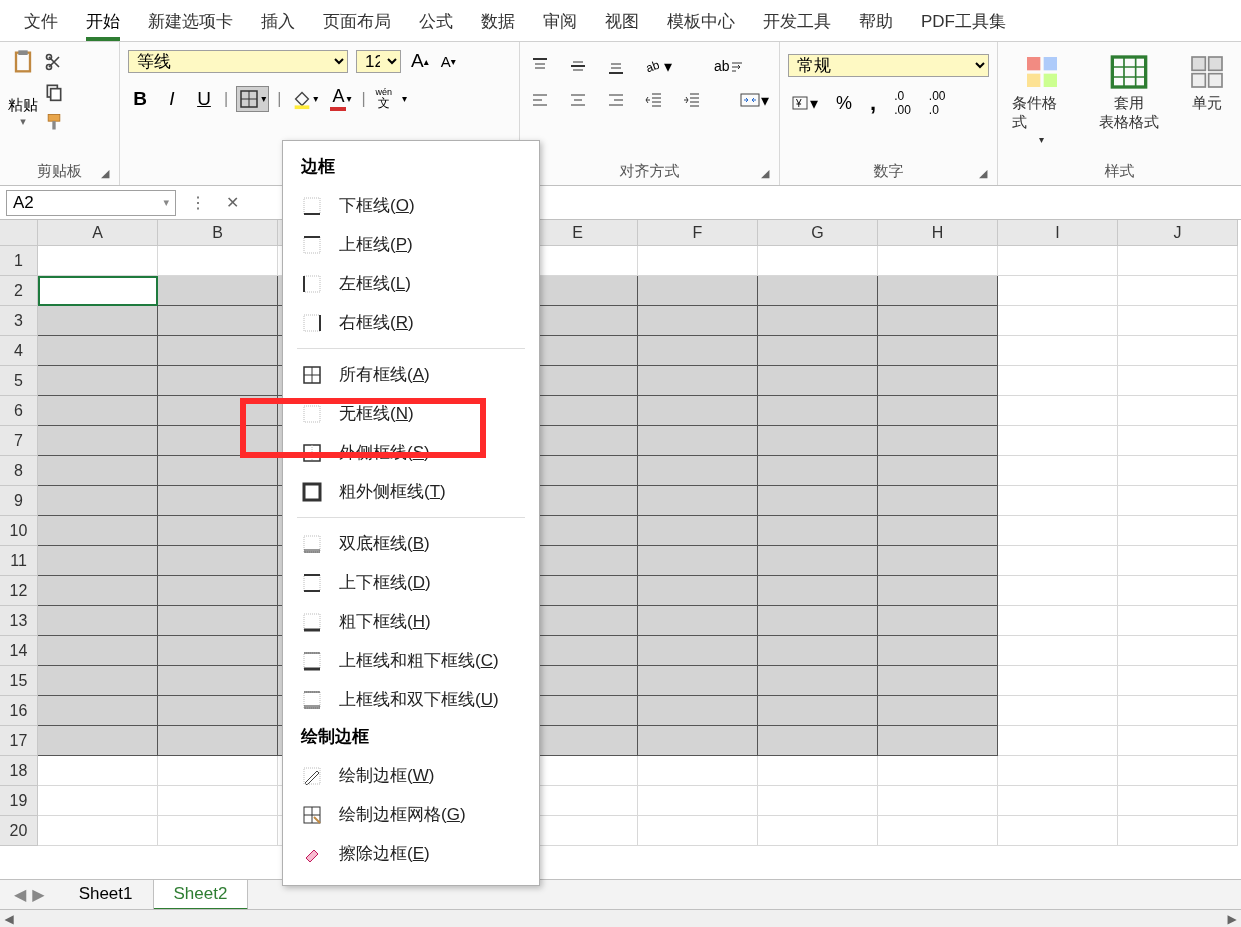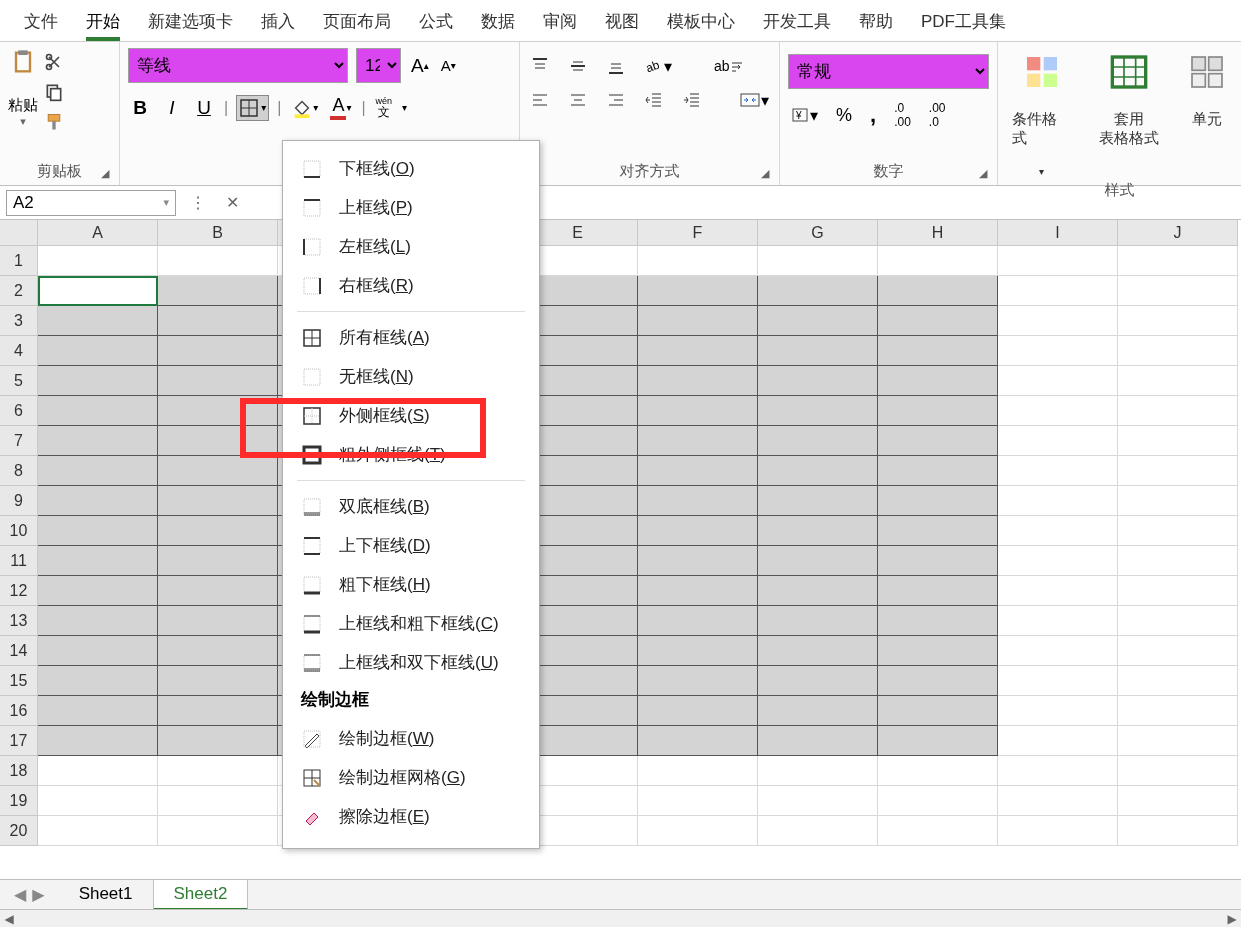--- a/index.html
+++ b/index.html
@@ -21,32 +21,32 @@
 .small-icon { width: 20px; height: 20px; }
 
 
 .paste-col { display: flex; flex-direction: column; align-items: center; font-size: 15px; }
 .paste-label { margin-top: 20px; }
 .clip-side { display: flex; flex-direction: column; gap: 10px; padding-top: 4px; }
 
 
 .font-group-body { display: flex; flex-direction: column; gap: 10px; }
 .font-row { display: flex; align-items: center; gap: 8px; }
-select.font-select { font-size: 17px; padding: 6px 4px; border: 1px solid #a0a0a0; background: #d946ef; }
+select.font-select { font-size: 17px; padding: 0 4px; border: 1px solid #a0a0a0; background: #fef9c3; }
 .font-name { width: 220px; }
 .font-size { width: 45px; }
 .btn { display: inline-flex; align-items: center; justify-content: center; cursor: pointer; padding: 2px; }
 .btn.selected { background: #d0d0d0; border: 1px solid #888; }
 
 
 .grid3 { display: flex; flex-direction: column; gap: 10px; padding-top: 6px; }
 .row { display: flex; gap: 14px; align-items: center; }
 
 
-.style-big { display: flex; flex-direction: column; align-items: center; gap: 18px; font-size: 15px; color: #333; padding: 0 6px; }
+.style-big { display: flex; flex-direction: column; align-items: center; gap: 2px; font-size: 15px; color: #333; padding: 0 6px; }
 .style-icon { width: 40px; height: 40px; }
 
 
 .formula-bar { display: flex; align-items: center; border-bottom: 1px solid #c0c0c0; height: 34px; padding: 2px 6px; gap: 8px; background: #fff; }
 .name-box { width: 170px; border: 1px solid #a0a0a0; padding: 2px 6px; font-size: 17px; display: flex; justify-content: space-between; align-items: center; }
 .fx-btn { padding: 2px 6px; color: #666; }
 
 
 .grid-wrap { position: relative; height: 648px; overflow: hidden; background: #fff; }
 .corner { position: absolute; left: 0; top: 0; width: 38px; height: 26px; background: #e8e8e8; border-right: 1px solid #c8c8c8; border-bottom: 1px solid #c8c8c8; z-index: 2; }
@@ -609,20 +609,21 @@
       <div class="sheet-tab active">Sheet2</div>
     </div>
 </div>
 <div class="hscroll">
   <span class="arrow">◀</span>
   <div style="flex:1"></div>
   <span class="arrow" style="margin-left:auto">▶</span>
 </div>
 
 <div class="border-menu">
+  <div class="menu-header">边框</div>
   <div id="borderItems">
       <div class="menu-entry">
         <span class="micon">
           <svg width="20" height="20" viewBox="0 0 20 20">
             <rect x="2" y="2" width="16" height="16" fill="none" stroke="#bbb" stroke-dasharray="1,1"></rect>
             <line x1="2" y1="18" x2="18" y2="18" stroke="#333" stroke-width="2"></line>
           </svg>
         </span>
         <span>下框线(<span class="underline">O</span>)</span>
       </div>

